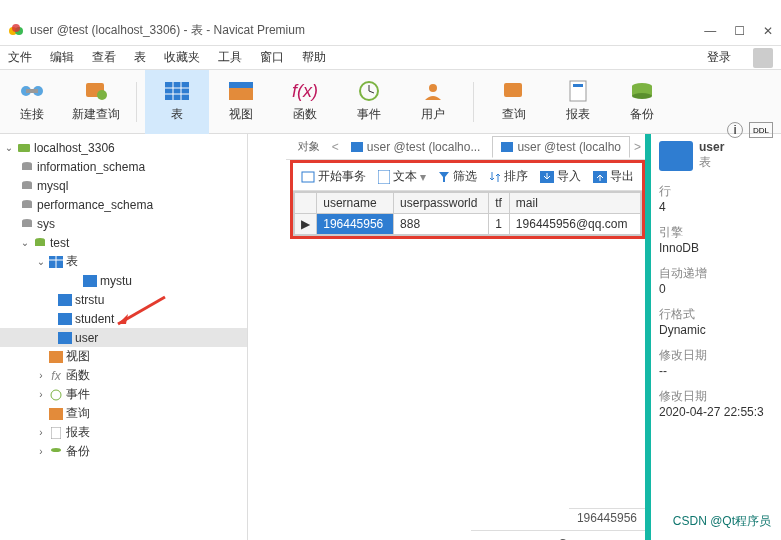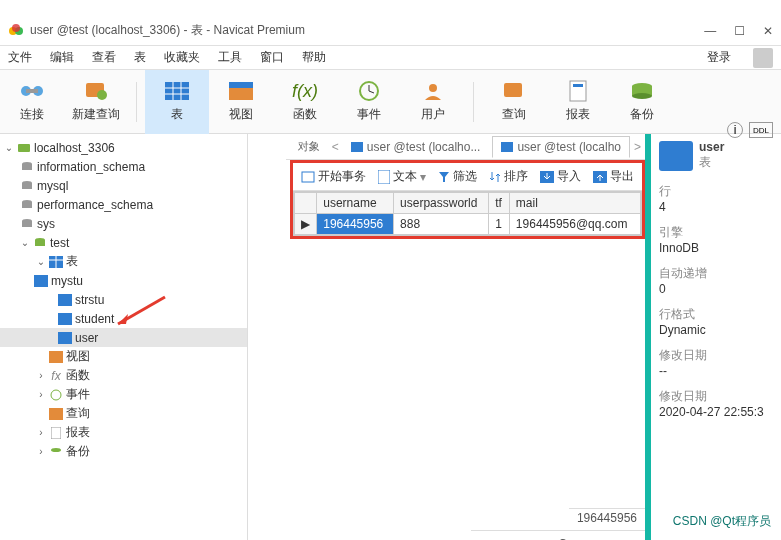--- a/index.html
+++ b/index.html
@@ -115,21 +115,21 @@
   <div class="tbtn">
       <span class="ico">
         <svg width="26" height="20">
           <rect x="1" y="1" width="24" height="18" fill="#e38b3a"></rect>
           <rect x="1" y="1" width="24" height="6" fill="#2f7dd1"></rect>
         </svg>
       </span>
       <span>视图</span>
     </div>
   <div class="tbtn">
-      <span class="ico" style="font-style:italic;font-size:18px;color:#4d7c0f;">f(x)</span>
+      <span class="ico" style="font-style:italic;font-size:18px;color:#be185d;">f(x)</span>
       <span>函数</span>
     </div>
   <div class="tbtn">
       <span class="ico">
         <svg width="22" height="22">
           <circle cx="11" cy="11" r="9" fill="none" stroke="#7cb342" stroke-width="2"></circle>
           <line x1="11" y1="11" x2="11" y2="5" stroke="#333"></line>
           <line x1="11" y1="11" x2="16" y2="13" stroke="#333"></line>
         </svg>
       </span>
@@ -236,21 +236,21 @@
         <span class="tog">⌄</span>
         <span class="tblico">
           <svg width="14" height="12">
             <rect width="14" height="12" fill="#2f7dd1"></rect>
             <line x1="0" y1="4" x2="14" y2="4" stroke="#fff"></line>
             <line x1="7" y1="0" x2="7" y2="12" stroke="#fff"></line>
           </svg>
         </span>
         <span>表</span>
       </div>
-    <div class="tree-item" style="padding-left:34px">
+    <div class="tree-item" style="padding-left:83px">
         <span class="tblico">
           <svg width="14" height="12">
             <rect width="14" height="12" fill="#2f7dd1"></rect>
           </svg>
         </span>
         <span>mystu</span>
       </div>
     <div class="tree-item" style="padding-left:58px">
         <span class="tblico">
           <svg width="14" height="12">

